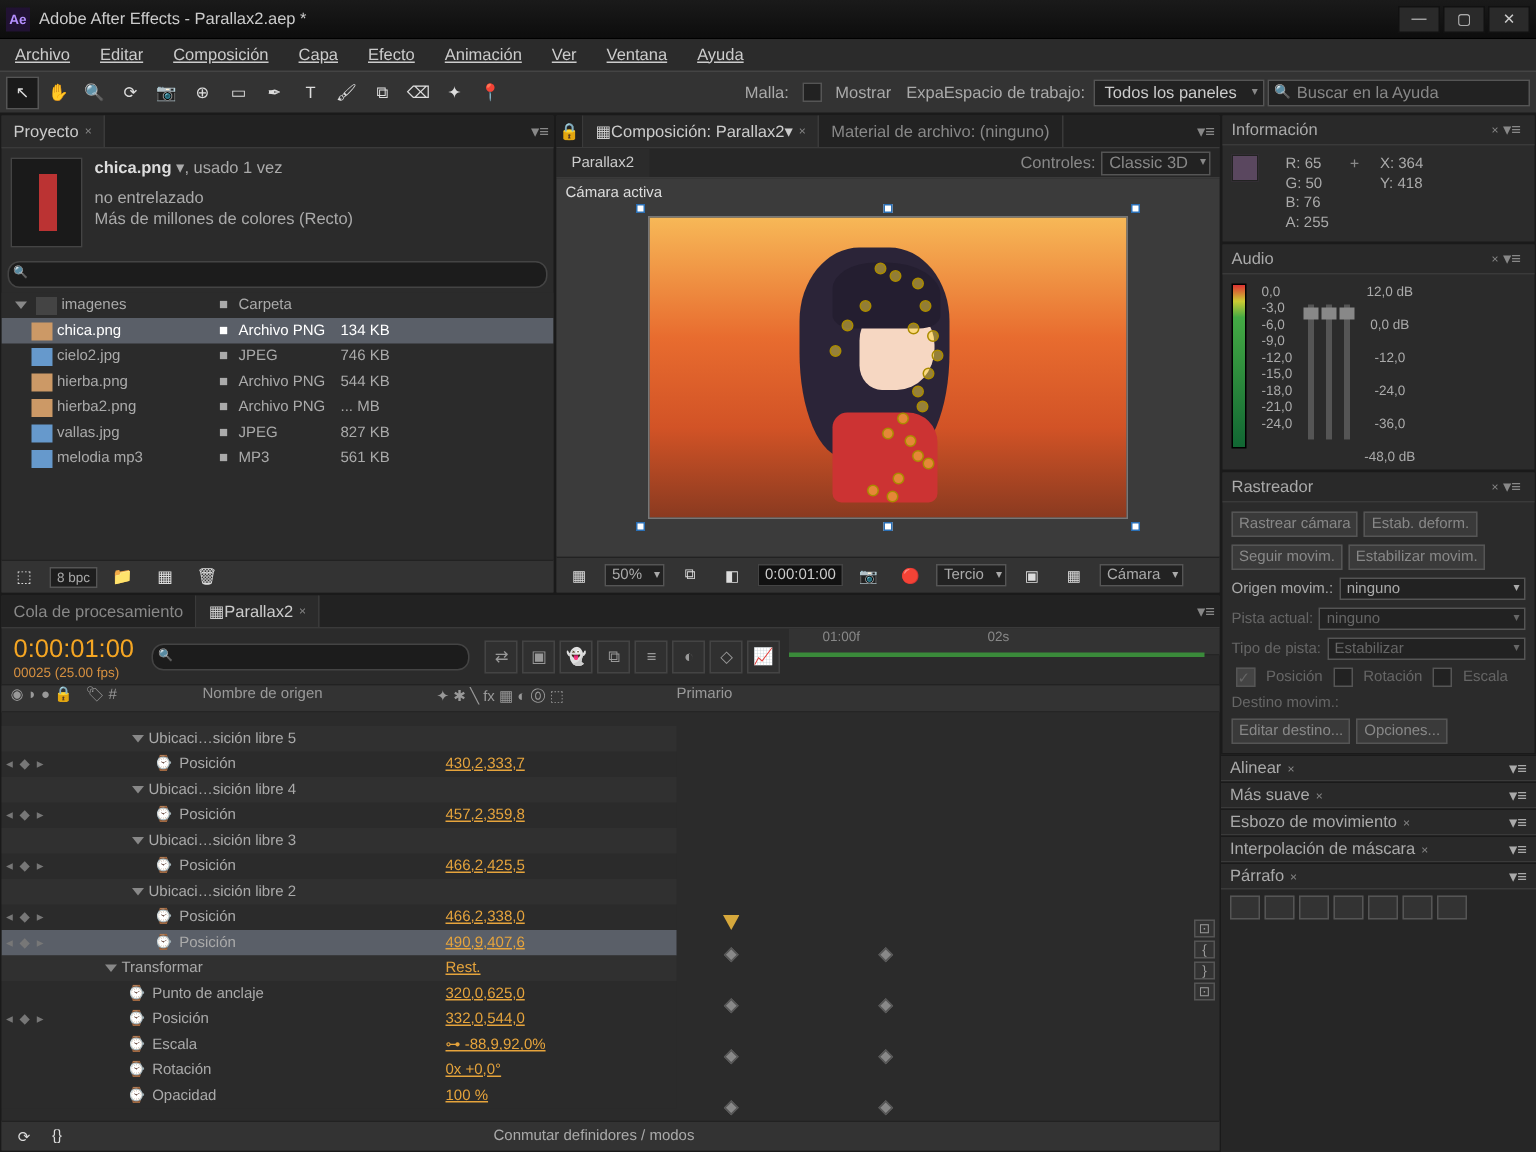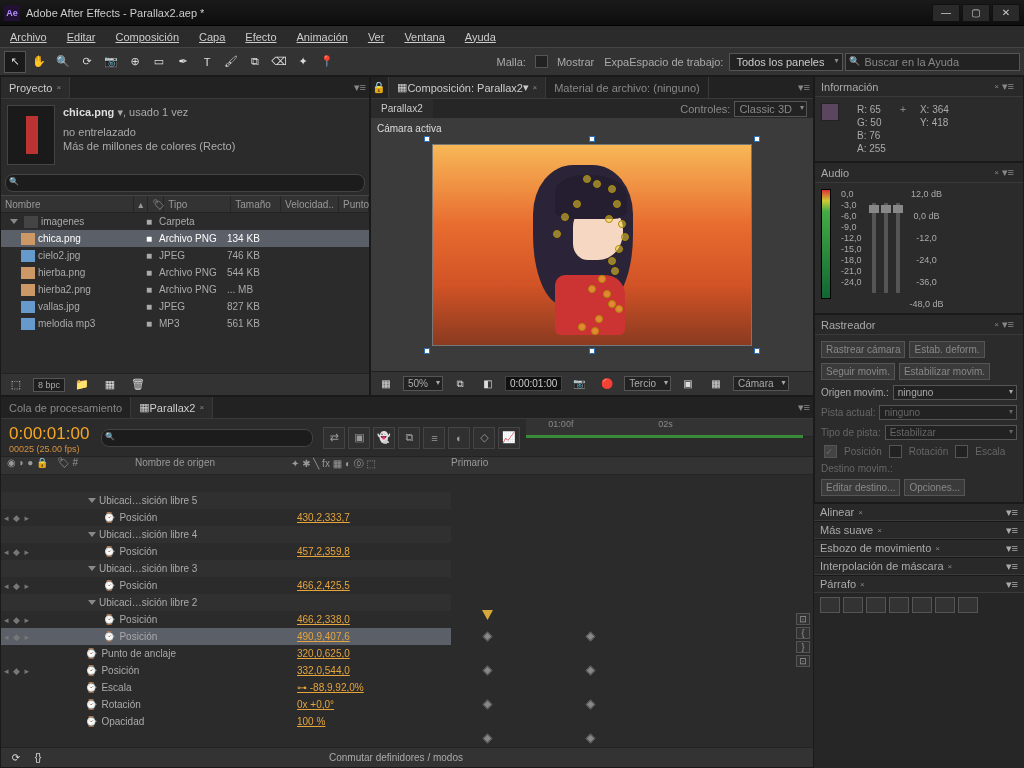--- a/index.html
+++ b/index.html
@@ -189,29 +189,20 @@
       <div class="proj-info">
         <div><b>chica.png</b> ▾<span>, usado 1 vez</span></div>
         <div style="height:6px"></div>
         <div>no entrelazado</div>
         <div>Más de millones de colores (Recto)</div>
       </div>
     </div>
     <div class="searchrow">
         <div class="sbox">&nbsp;</div>
       </div>
-    <div class="colhead">
-      <div class="c c1">Nombre</div>
-        <div class="c" style="width:14px">▴</div>
-      <div class="c c2">🏷</div>
-        <div class="c c3">Tipo</div>
-      <div class="c c4">Tamaño</div>
-        <div class="c c5">Velocidad..</div>
-      <div class="c" style="width:30px">Punto</div>
-    </div>
     <div class="tree" id="tree">
         <div class="trow">
           <div class="n" style="padding-left:6px"><span class="tri"></span><span class="tico folder"></span>imagenes</div>
           <div class="tag">■</div>
           <div class="typ">Carpeta</div>
           <div class="sz"></div>
         </div>
         <div class="trow sel">
           <div class="n" style="padding-left:20px"><span class="tico png"></span>chica.png</div>
           <div class="tag">■</div>
@@ -534,20 +525,25 @@
             <div class="lname" style="padding-left:46px"><span class="sw-spot">⌚</span>Posición</div>
             <div class="val">466,2,338,0</div>
           </div>
           <div class="tlrow sel">
             <div class="leftkf">
               <span class="kfnav">◂ ◆ ▸</span>
             </div>
             <div class="lname" style="padding-left:46px"><span class="sw-spot">⌚</span>Posición</div>
             <div class="val">490,9,407,6</div>
           </div>
+          <div class="tlrow group">
+            <div class="leftkf"></div>
+            <div class="lname" style="padding-left:10px"><span class="tri"></span>Transformar</div>
+            <div class="val">Rest.</div>
+          </div>
           <div class="tlrow">
             <div class="leftkf"></div>
             <div class="lname" style="padding-left:28px"><span class="sw-spot">⌚</span>Punto de anclaje</div>
             <div class="val">320,0,625,0</div>
           </div>
           <div class="tlrow">
             <div class="leftkf">
               <span class="kfnav">◂ ◆ ▸</span>
             </div>
             <div class="lname" style="padding-left:28px"><span class="sw-spot">⌚</span>Posición</div>

